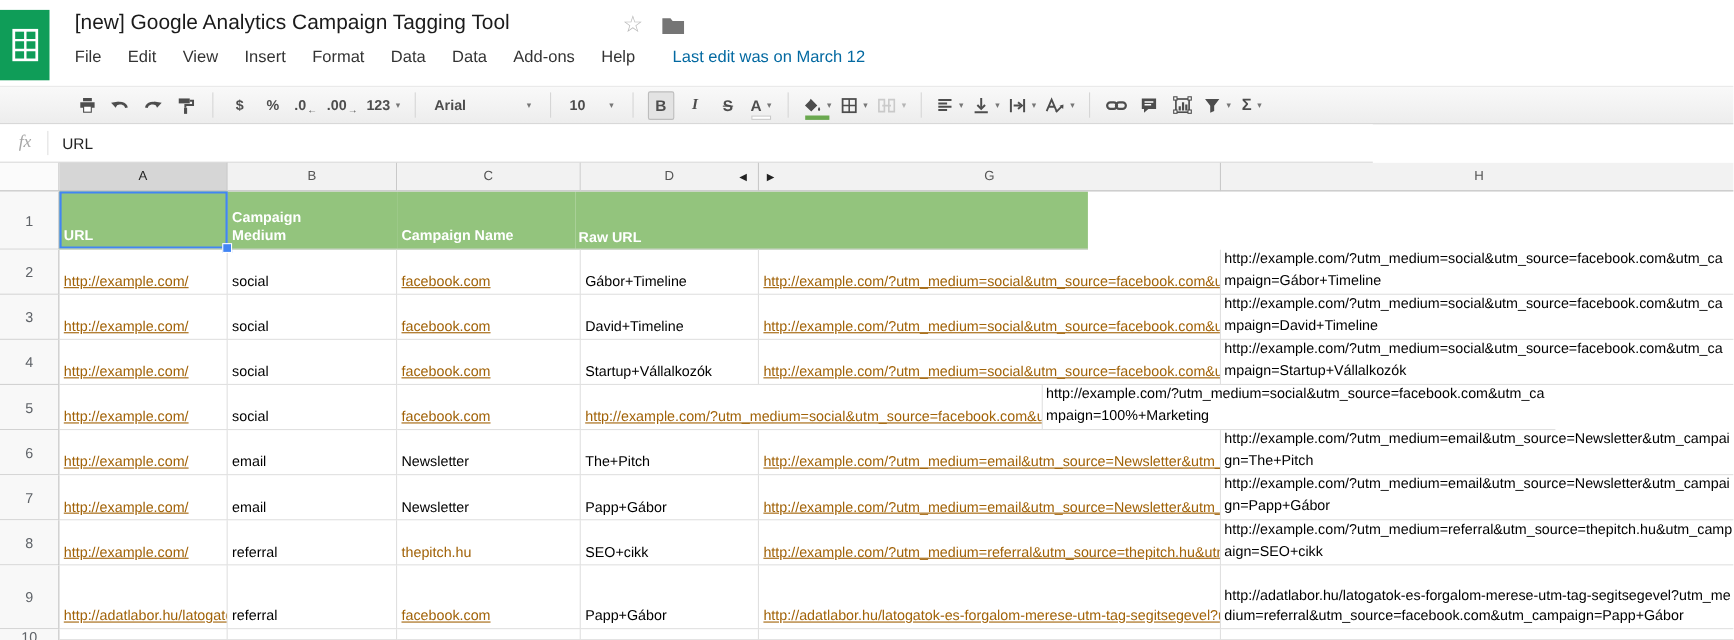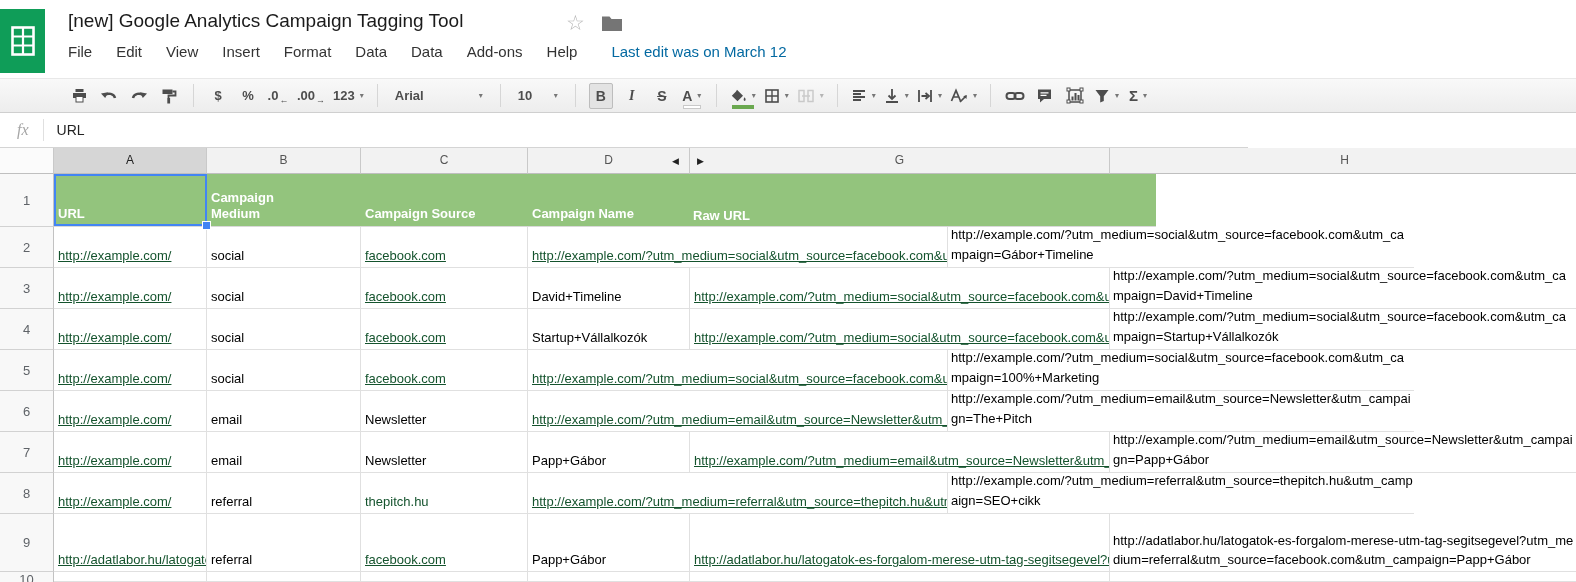--- a/index.html
+++ b/index.html
@@ -60,21 +60,21 @@
   .ch{width:466px;border-right:none;padding-left:3px;padding-bottom:2px;}
   .ch span{line-height:20px;word-break:break-all;}
   .r1{height:53px}.dr{height:41px}.r9{height:58px}.r9 .ch span{line-height:19px}.r10{height:10px}
   .r10 .gut{align-items:flex-start;border-bottom:none;}
   .g{background:#93c47d;color:#fff;font-weight:700;border-right:none;border-bottom:1px solid #d9d9d9;}
   .g span{line-height:16px;}
   .wrapB span{display:inline-block;max-width:90px;}
   .sel{box-shadow:inset 0 0 0 2px #4285f4;position:relative;overflow:visible;}
   .sel::after{content:"";position:absolute;right:-4px;bottom:-4px;width:7px;height:7px;
               background:#4285f4;border:1px solid #fff;z-index:6;}
-  .lnk{color:#14532d;text-decoration:underline;white-space:nowrap;cursor:pointer;margin-top:48px;}
+  .lnk{color:#a16207;text-decoration:underline;white-space:nowrap;cursor:pointer;margin-top:48px;}
   .nound{text-decoration:none;text-align:right;}
   .plain{white-space:nowrap;}
 </style>
 </head>
 <body>
 
 <div class="topbar">
   <div class="logo">
     <svg width="24" height="30" viewBox="0 0 24 30">
       <rect x="1.5" y="1.5" width="21" height="27" fill="none" stroke="#fff" stroke-width="2.6"></rect>
@@ -280,42 +280,42 @@
   </div>
 
   <div class="row r1">
     <div class="gut">1</div>
     <div class="c ca g sel">
         <span>URL</span>
       </div>
     <div class="c cb g wrapB">
         <span>Campaign Medium</span>
       </div>
-    <div class="c cc g">
-        <span>Campaign Source</span>
-      </div>
     <div class="c cd g">
         <span>Campaign Name</span>
       </div>
     <div class="c ch g">
         <span>Raw URL</span>
       </div>
   </div>
 
   <div class="row dr">
     <div class="gut">2</div>
     <div class="c ca">
         <a class="lnk">http://example.com/</a>
       </div>
     <div class="c cb">
         <span class="plain">social</span>
       </div>
     <div class="c cc">
         <a class="lnk">facebook.com</a>
       </div>
+    <div class="c cd">
+        <span class="plain">Gábor+Timeline</span>
+      </div>
     <div class="c cg">
         <a class="lnk">http://example.com/?utm_medium=social&amp;utm_source=facebook.com&amp;utm_campaign=Gábor+Timeline</a>
       </div>
     <div class="c ch">
         <span>http://example.com/?utm_medium=social&amp;utm_source=facebook.com&amp;utm_campaign=Gábor+Timeline</span>
       </div>
   </div>
 
   <div class="row dr">
     <div class="gut">3</div>
@@ -384,20 +384,23 @@
     <div class="gut">6</div>
     <div class="c ca">
         <a class="lnk">http://example.com/</a>
       </div>
     <div class="c cb">
         <span class="plain">email</span>
       </div>
     <div class="c cc">
         <span class="plain">Newsletter</span>
       </div>
+    <div class="c cd">
+        <span class="plain">The+Pitch</span>
+      </div>
     <div class="c cg">
         <a class="lnk">http://example.com/?utm_medium=email&amp;utm_source=Newsletter&amp;utm_campaign=The+Pitch</a>
       </div>
     <div class="c ch">
         <span>http://example.com/?utm_medium=email&amp;utm_source=Newsletter&amp;utm_campaign=The+Pitch</span>
       </div>
   </div>
 
   <div class="row dr">
     <div class="gut">7</div>
@@ -424,20 +427,23 @@
   <div class="row dr">
     <div class="gut">8</div>
     <div class="c ca">
         <a class="lnk">http://example.com/</a>
       </div>
     <div class="c cb">
         <span class="plain">referral</span>
       </div>
     <div class="c cc">
         <a class="lnk nound">thepitch.hu</a>
+      </div>
+    <div class="c cd">
+        <span class="plain">SEO+cikk</span>
       </div>
     <div class="c cg">
         <a class="lnk">http://example.com/?utm_medium=referral&amp;utm_source=thepitch.hu&amp;utm_campaign=SEO+cikk</a>
       </div>
     <div class="c ch">
         <span>http://example.com/?utm_medium=referral&amp;utm_source=thepitch.hu&amp;utm_campaign=SEO+cikk</span>
       </div>
   </div>
 
   <div class="row r9">

